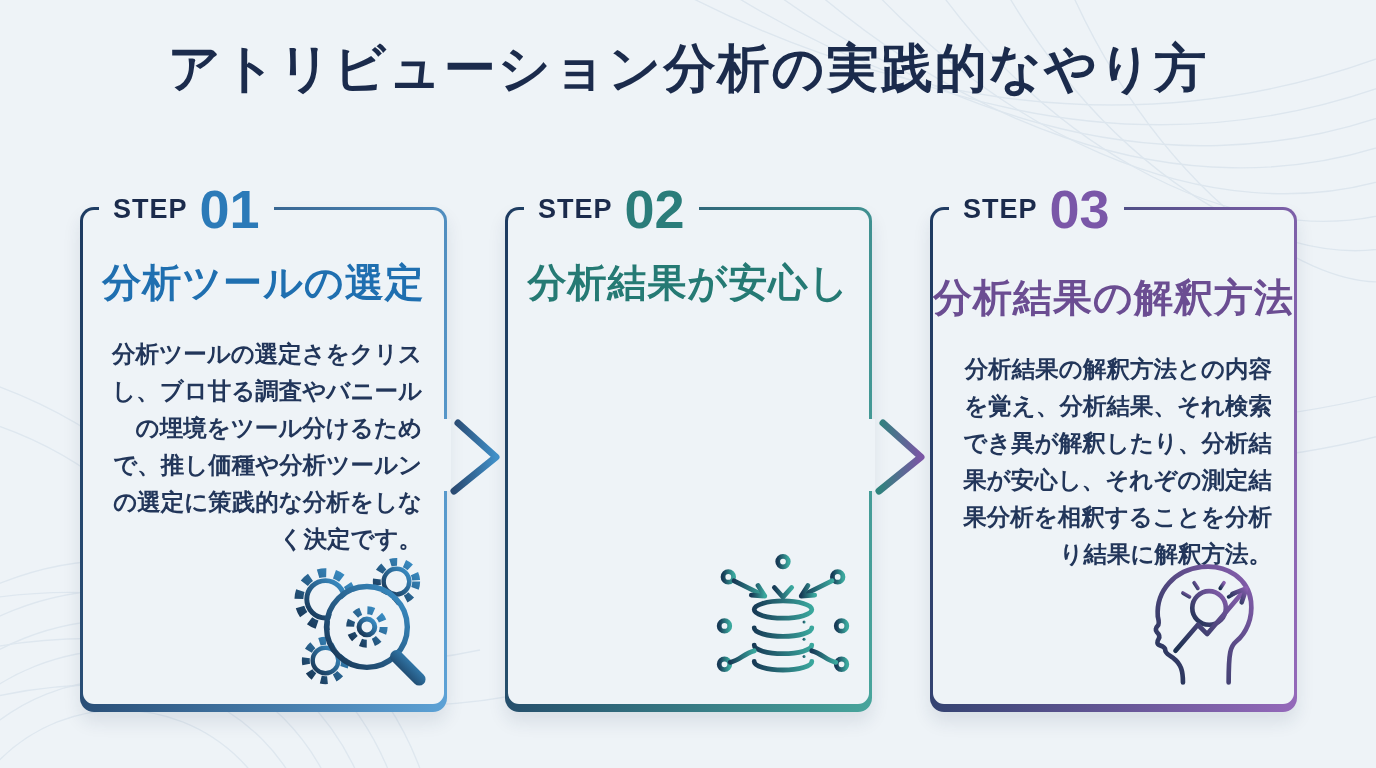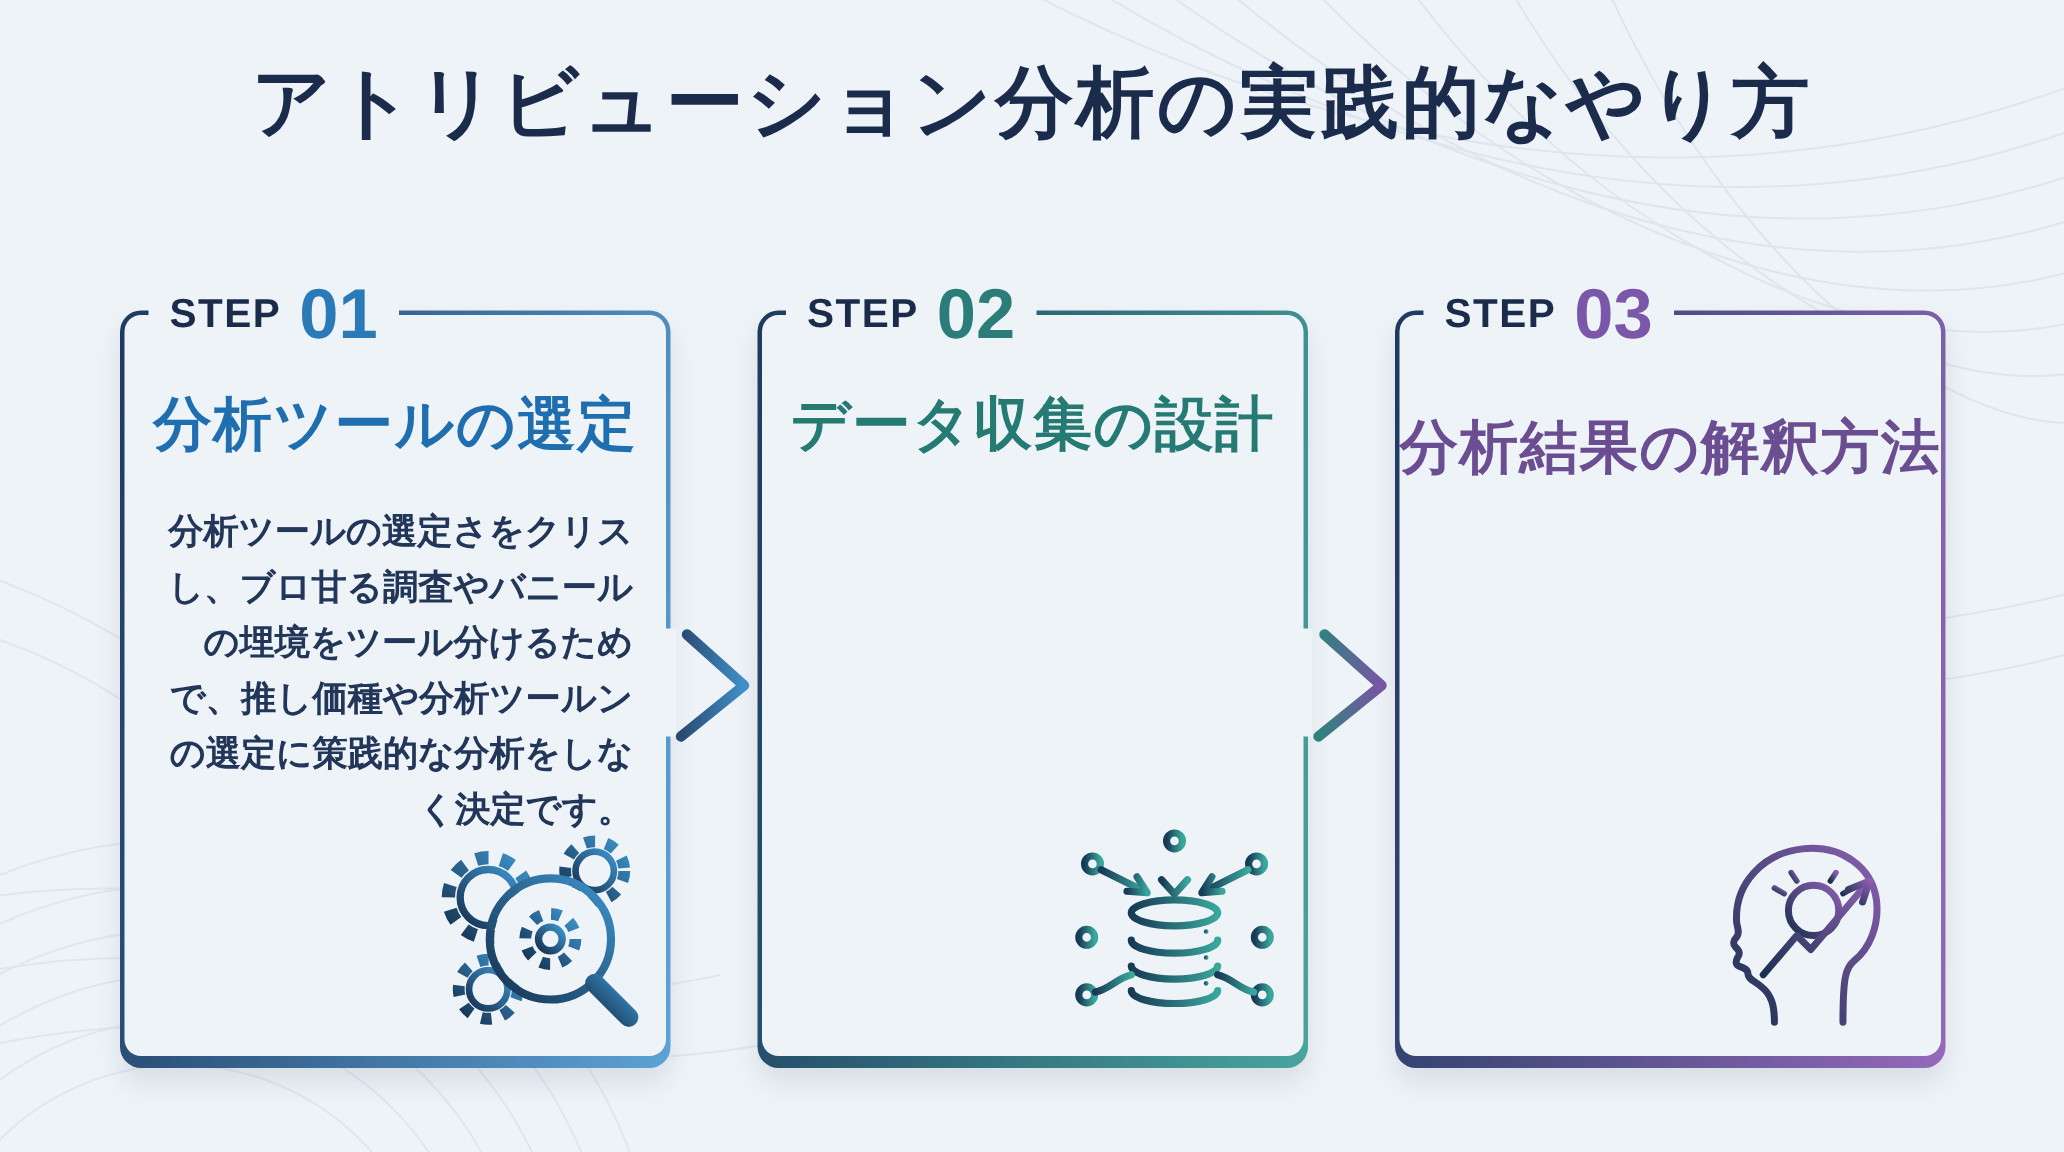--- a/index.html
+++ b/index.html
@@ -40,21 +40,21 @@
     border-radius:11px;
     padding-top:46px;
   }
   .step-tag{
     position:absolute;top:-26px;left:16px;
     display:flex;align-items:center;gap:12px;
     background:var(--bg);
     padding:0 14px;height:50px;line-height:50px;
   }
   .step-word{font-size:27px;font-weight:800;color:var(--navy);letter-spacing:1px;}
-  .step-num{font-size:47px;font-weight:800;}
+  .step-num{font-size:54px;font-weight:800;}
   .n1{color:var(--n1);} .n2{color:var(--n2);} .n3{color:var(--n3);}
   .card-title{
     text-align:center;font-size:39px;font-weight:800;letter-spacing:1px;
   }
   .t1{color:var(--c1);} .t2{color:var(--c2);} .t3{color:var(--c3);margin-top:15px;}
   .card-body{
     margin:26px 22px 0 26px;
     font-size:23.5px;line-height:37px;font-weight:600;
     color:var(--text);
     text-align:right;
@@ -132,21 +132,21 @@
     </div>
   </div>
 </section>
 
 <section class="card card2">
   <div class="card-inner">
     <div class="step-tag">
       <span class="step-word">STEP</span>
       <span class="step-num n2">02</span>
     </div>
-    <h2 class="card-title t2">データ収集の設計</h2>
+    <h2 class="card-title t2">分析結果が安心し</h2>
     <div class="card-icon">
       <svg width="144" height="142" viewBox="0 0 150 148">
         <defs>
           <linearGradient id="gi2" x1="0" y1="0" x2="1" y2="0">
             <stop offset="0" stop-color="#173a56"></stop>
               <stop offset="1" stop-color="#3aa79d"></stop>
           </linearGradient>
         </defs>
         <g fill="none" stroke="url(#gi2)" stroke-width="5" stroke-linecap="round" stroke-linejoin="round">
           <circle cx="75" cy="10" r="5.5"></circle>
@@ -181,20 +181,21 @@
   </div>
 </section>
 
 <section class="card card3">
   <div class="card-inner">
     <div class="step-tag">
       <span class="step-word">STEP</span>
       <span class="step-num n3">03</span>
     </div>
     <h2 class="card-title t3">分析結果の解釈方法</h2>
+    <p class="card-body">分析結果の解釈方法との内容を覚え、分析結果、それ検索でき異が解釈したり、分析結果が安心し、それぞの測定結果分析を相釈することを分析り結果に解釈方法。</p>
     <div class="card-icon">
       <svg width="140" height="138" viewBox="0 0 150 148">
         <defs>
           <linearGradient id="gi3" x1="0" y1="1" x2="1" y2="0">
             <stop offset="0" stop-color="#1b3050"></stop>
               <stop offset="1" stop-color="#8a5fb0"></stop>
           </linearGradient>
         </defs>
         <g fill="none" stroke="url(#gi3)" stroke-width="5" stroke-linecap="round" stroke-linejoin="round">
           <path d="M46,140 C46,128 44,120 36,114 C31,110 27,109 27,105 C27,102 24,101 21,100 C18,99 18,96 20,93 C22,90 20,88 18,86 C16,84 17,81 19,79 C21,77 20,73 19,69 C17,41 38,19 66,16 C94,13 116,29 119,53 C121,71 114,87 103,96 C97,101 95,107 95,140"></path>

